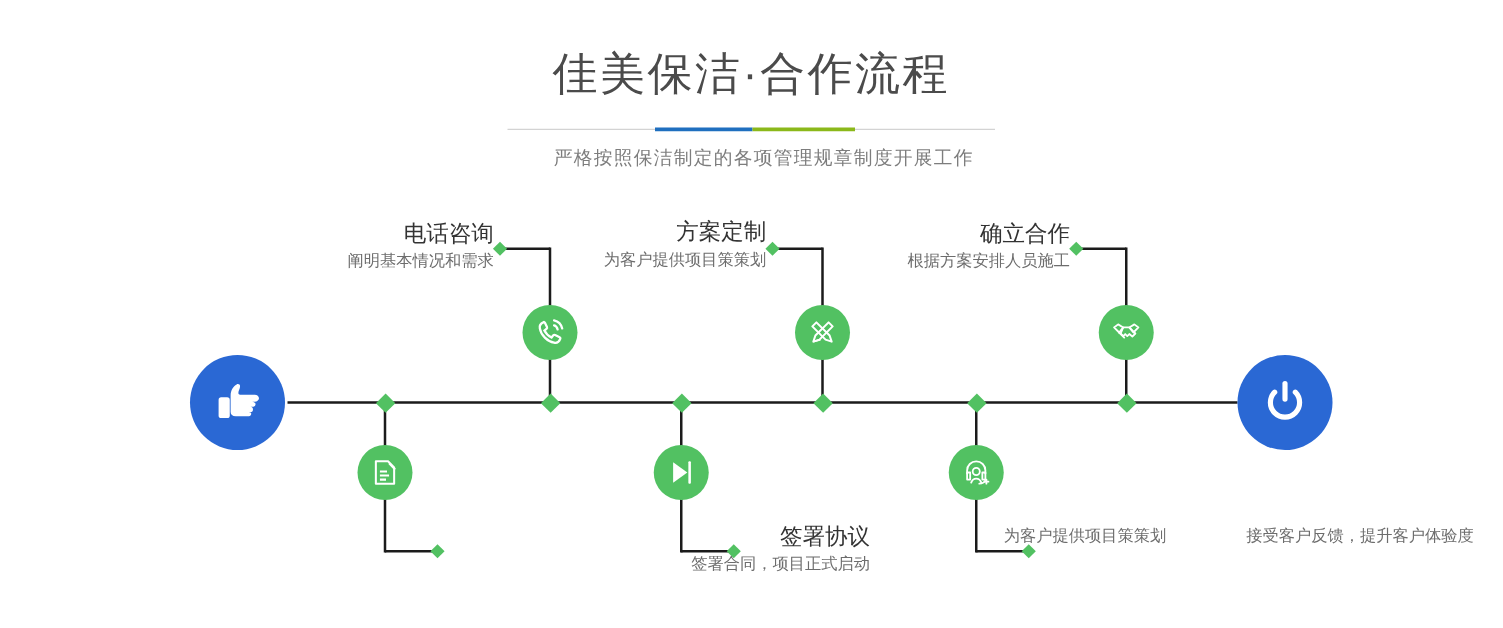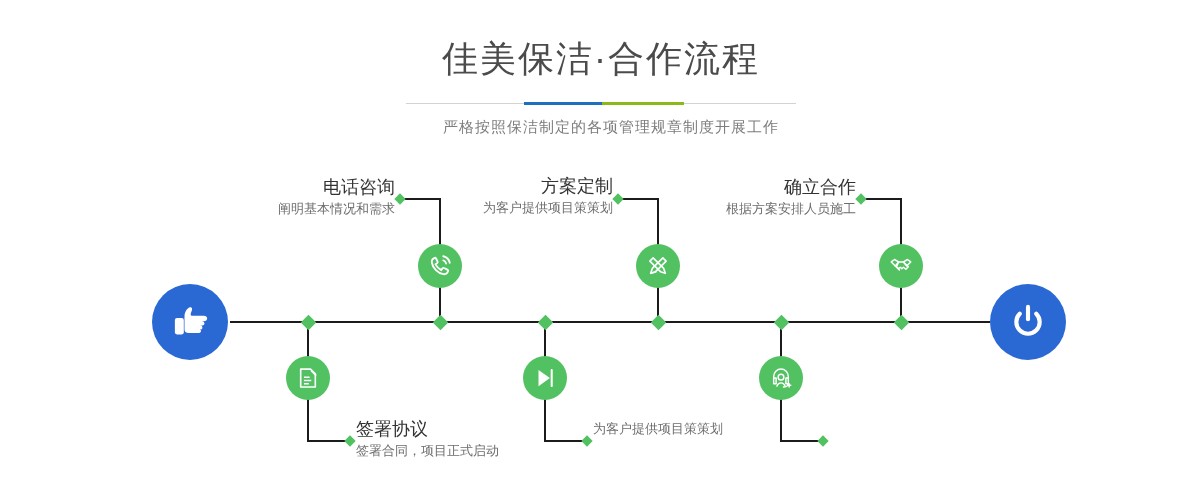--- a/index.html
+++ b/index.html
@@ -79,21 +79,21 @@
   }
 
   .label{position:absolute;z-index:4;}
   .label .lt{
     font-size:18px;line-height:22px;color:#333333;white-space:nowrap;
   }
   .label .ls{
     font-size:13px;line-height:20px;color:#6d6d6d;white-space:nowrap;margin-top:1px;
   }
   .label.up{text-align:right;}
-  .label.down{text-align:left;}
+  .label.down{text-align:right;}
 
   svg{display:block;}
 </style>
 </head>
 <body>
 
 <div id="stage">
 
   <div class="header">
     <h1 class="title">佳美保洁·合作流程</h1>
@@ -268,17 +268,18 @@
               <path d="M50 46c0 5-6 8-12 8"></path>
               <circle cx="32" cy="30" r="7"></circle>
               <path d="M22 52c2-6 6-8 10-8s8 2 10 8"></path>
               <path d="M48 50h8M52 46v8"></path>
             </g>
           </svg>
         </span>
       </div>
 
       <div class="label down" style="left:829px;top:268px;width:350px;">
+        <div class="ls">接受客户反馈，提升客户体验度</div>
       </div>
     </div>
 
   </div>
 </div>
 
 </body></html>

